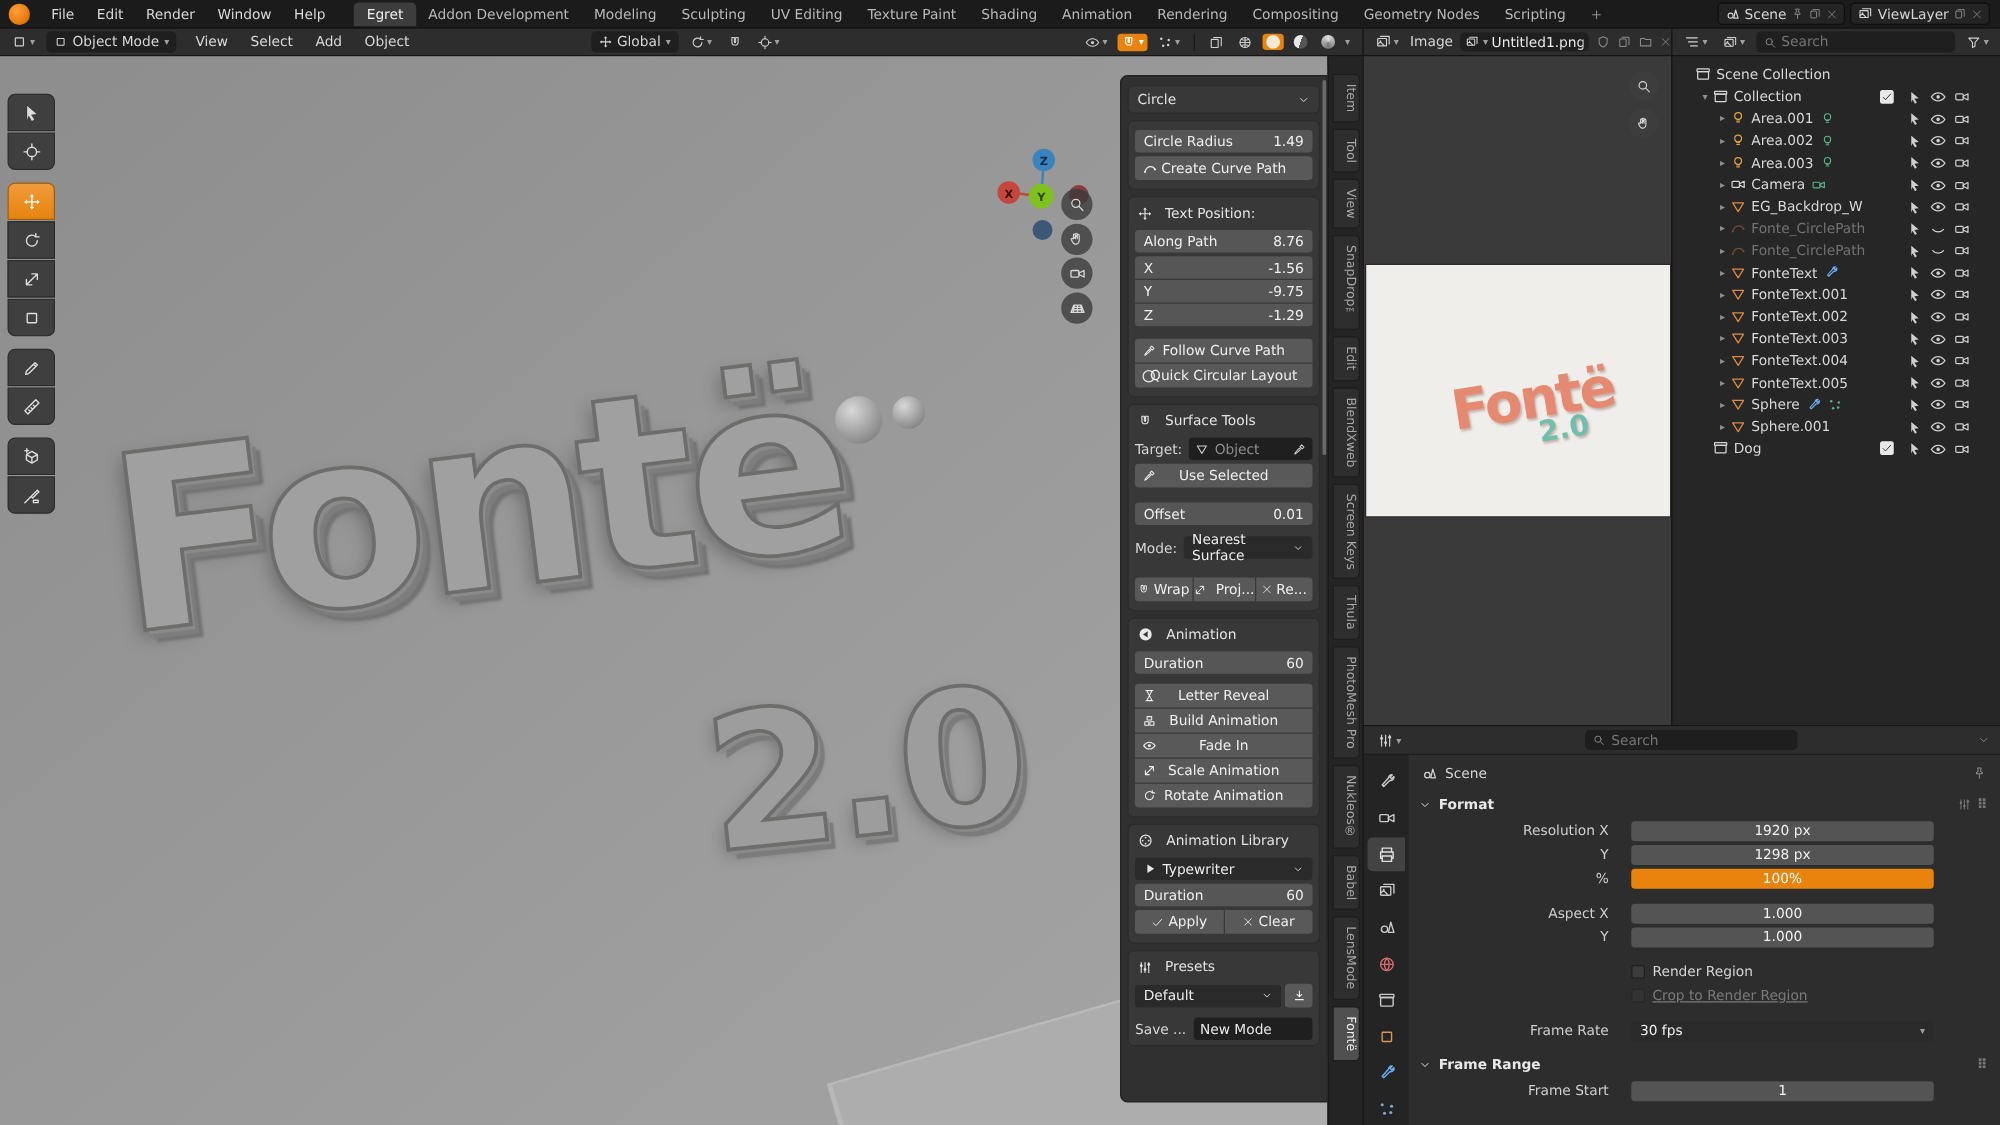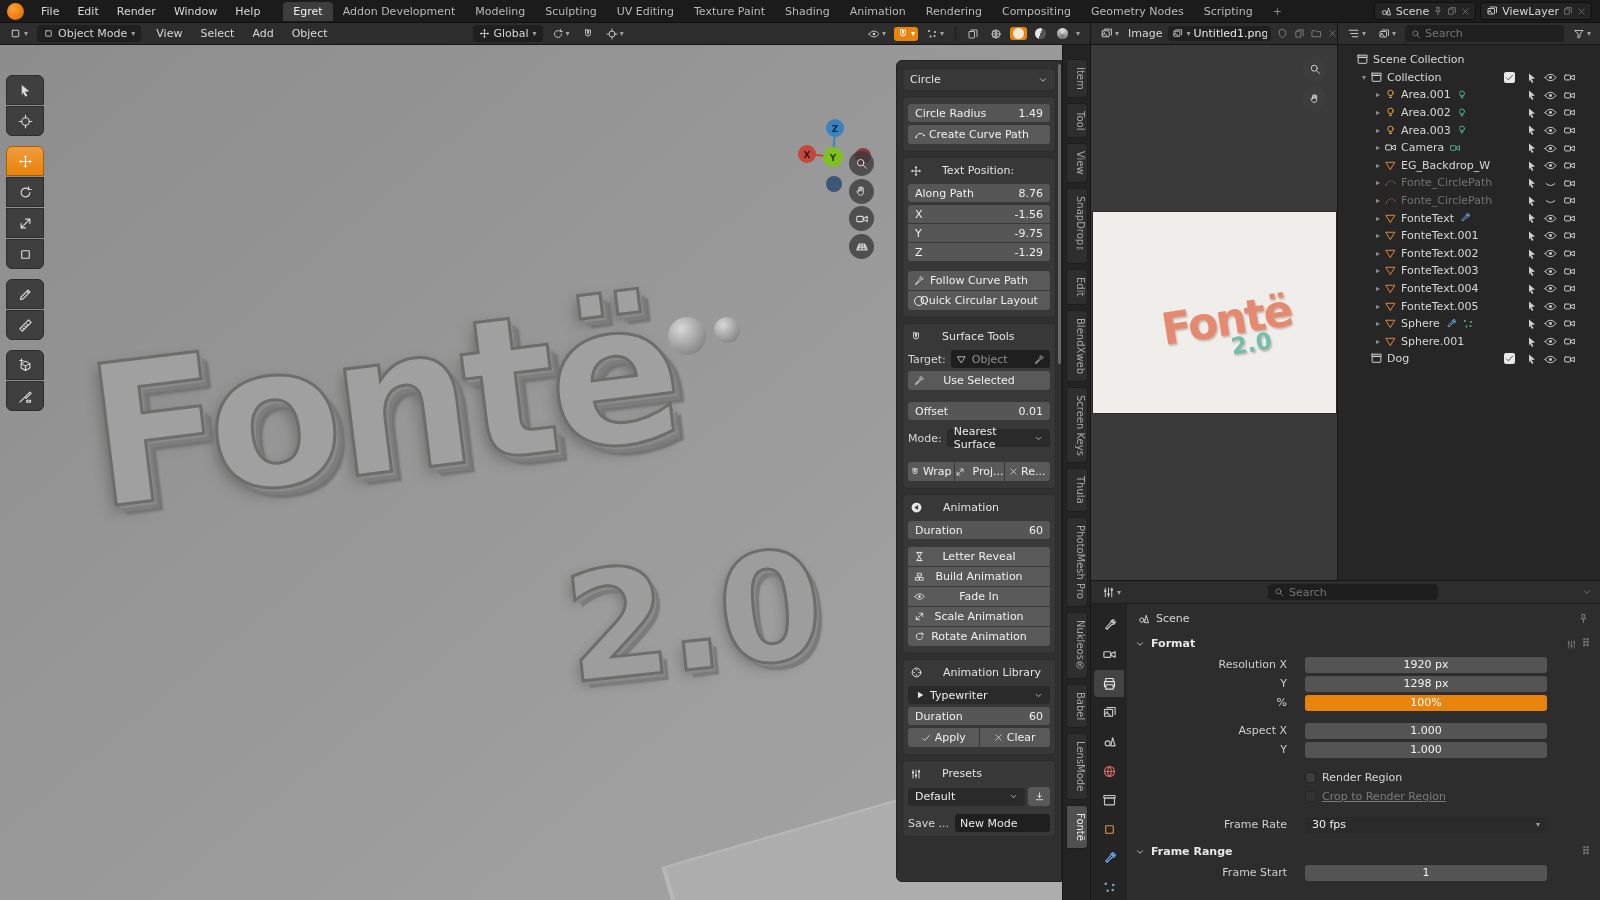--- a/index.html
+++ b/index.html
@@ -44,21 +44,21 @@
 .tool{width:38px;height:30px;background:#3f3f3f;display:flex;align-items:center;justify-content:center;color:#dcdcdc;border:1px solid #2c2c2c}
 .tool:first-child{border-radius:6px 6px 0 0}
 .tool:last-child{border-radius:0 0 6px 6px}
 .tool.active{background:linear-gradient(#f09b3c,#e8830c);color:#fff;border-color:#a85f06}
 
 #gizmo{position:absolute;left:795px;top:70px;width:84px;height:84px}
 .navbtn{position:absolute;left:849px;width:25px;height:25px;border-radius:50%;background:rgba(58,58,58,.78);display:flex;align-items:center;justify-content:center;color:#d8d8d8}
 
 #npanel{left:896px;top:60px;width:166px;height:822px;background:#303030;border-radius:6px 0 0 6px;border:1px solid #222;overflow:hidden;padding:2px 2px}
 .card{background:#383838;border-radius:5px;margin:5px 3px;padding:4px 5px;border:1px solid #2b2b2b}
-.card-title{display:flex;align-items:center;gap:20px;color:#e3e3e3;padding:2px 2px 4px;font-size:11px}
+.card-title{display:flex;align-items:center;gap:10px;color:#e3e3e3;padding:2px 2px 4px;font-size:11px}
 .field{height:18px;background:#565656;border-radius:3px;display:flex;align-items:center;padding:0 7px;margin:3px 0;color:#f0f0f0}
 .field .lab{flex:1}
 .field .val{text-align:right}
 .btn{height:19px;background:#595959;border-radius:3px;display:flex;align-items:center;justify-content:center;gap:5px;margin:3px 0;color:#f0f0f0;position:relative}
 .btn .bicon{position:absolute;left:6px;display:flex}
 .joined{display:flex;flex-direction:column;gap:1px;margin:3px 0}
 .joined .field,.joined .btn{margin:0;border-radius:0}
 .joined .field:first-child,.joined .btn:first-child{border-radius:3px 3px 0 0}
 .joined .field:last-child,.joined .btn:last-child{border-radius:0 0 3px 3px}
 .hjoin{display:flex;gap:1px;margin:3px 0}

